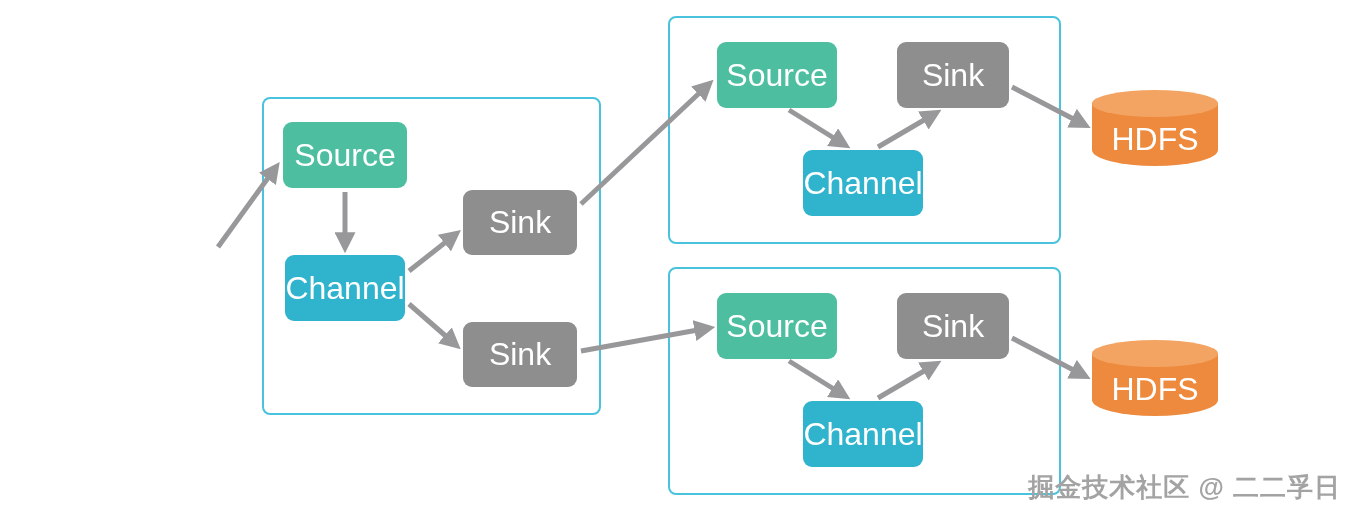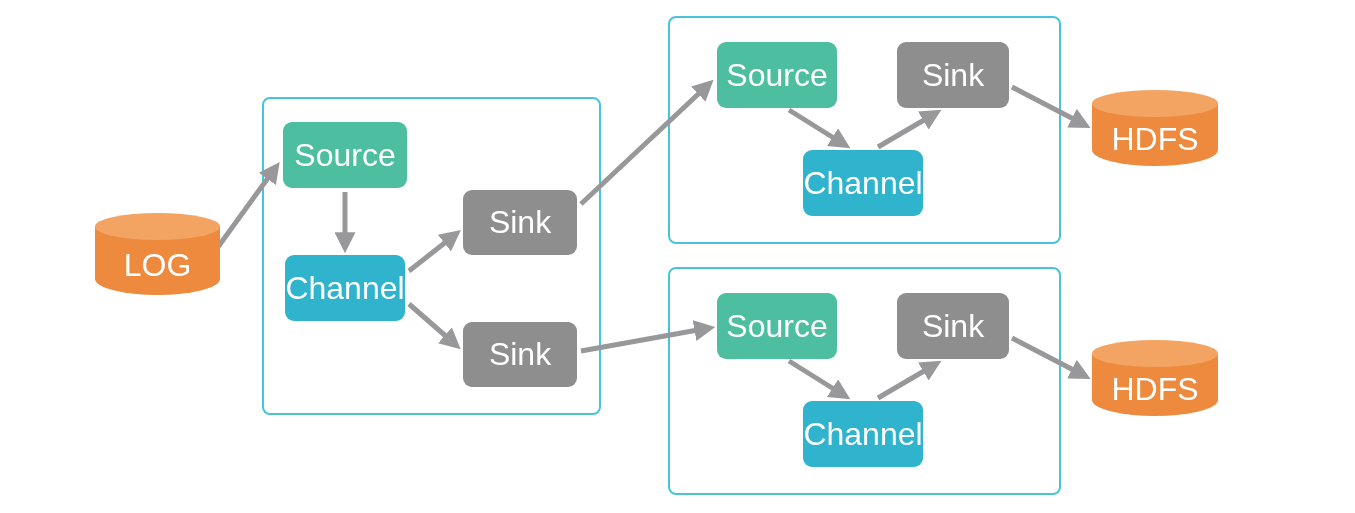--- a/index.html
+++ b/index.html
@@ -110,25 +110,20 @@
     <line x1="581" y1="204" x2="709" y2="84" marker-end="url(#arrowhead)"></line>
     <line x1="581" y1="351" x2="709" y2="328" marker-end="url(#arrowhead)"></line>
     <line x1="789" y1="110" x2="845" y2="145" marker-end="url(#arrowhead)"></line>
     <line x1="878" y1="147" x2="936" y2="113" marker-end="url(#arrowhead)"></line>
     <line x1="1012" y1="87" x2="1085" y2="125" marker-end="url(#arrowhead)"></line>
     <line x1="789" y1="361" x2="845" y2="396" marker-end="url(#arrowhead)"></line>
     <line x1="878" y1="398" x2="936" y2="364" marker-end="url(#arrowhead)"></line>
     <line x1="1012" y1="338" x2="1085" y2="376" marker-end="url(#arrowhead)"></line>
   </svg>
 
-  <div class="cylinder" style="left:95px;top:213px;width:125px;height:82px;">
-    <div class="cyl-top"></div>
-    <div class="cyl-body"></div>
-    <div class="cyl-label">LOG</div>
-  </div>
 
   <div class="node source" style="left:283px;top:122px;width:124px;height:66px;">
     <span>Source</span>
   </div>
   <div class="node channel" style="left:285px;top:255px;width:120px;height:66px;">
     <span>Channel</span>
   </div>
   <div class="node sink" style="left:463px;top:190px;width:114px;height:65px;">
     <span>Sink</span>
   </div>
@@ -160,14 +155,15 @@
     <div class="cyl-top"></div>
     <div class="cyl-body"></div>
     <div class="cyl-label">HDFS</div>
   </div>
   <div class="cylinder" style="left:1092px;top:340px;width:126px;height:76px;">
     <div class="cyl-top"></div>
     <div class="cyl-body"></div>
     <div class="cyl-label">HDFS</div>
   </div>
 
+  <div class="watermark">掘金技术社区 @ 二二孚日</div>
 
 </div>
 
 </body></html>

